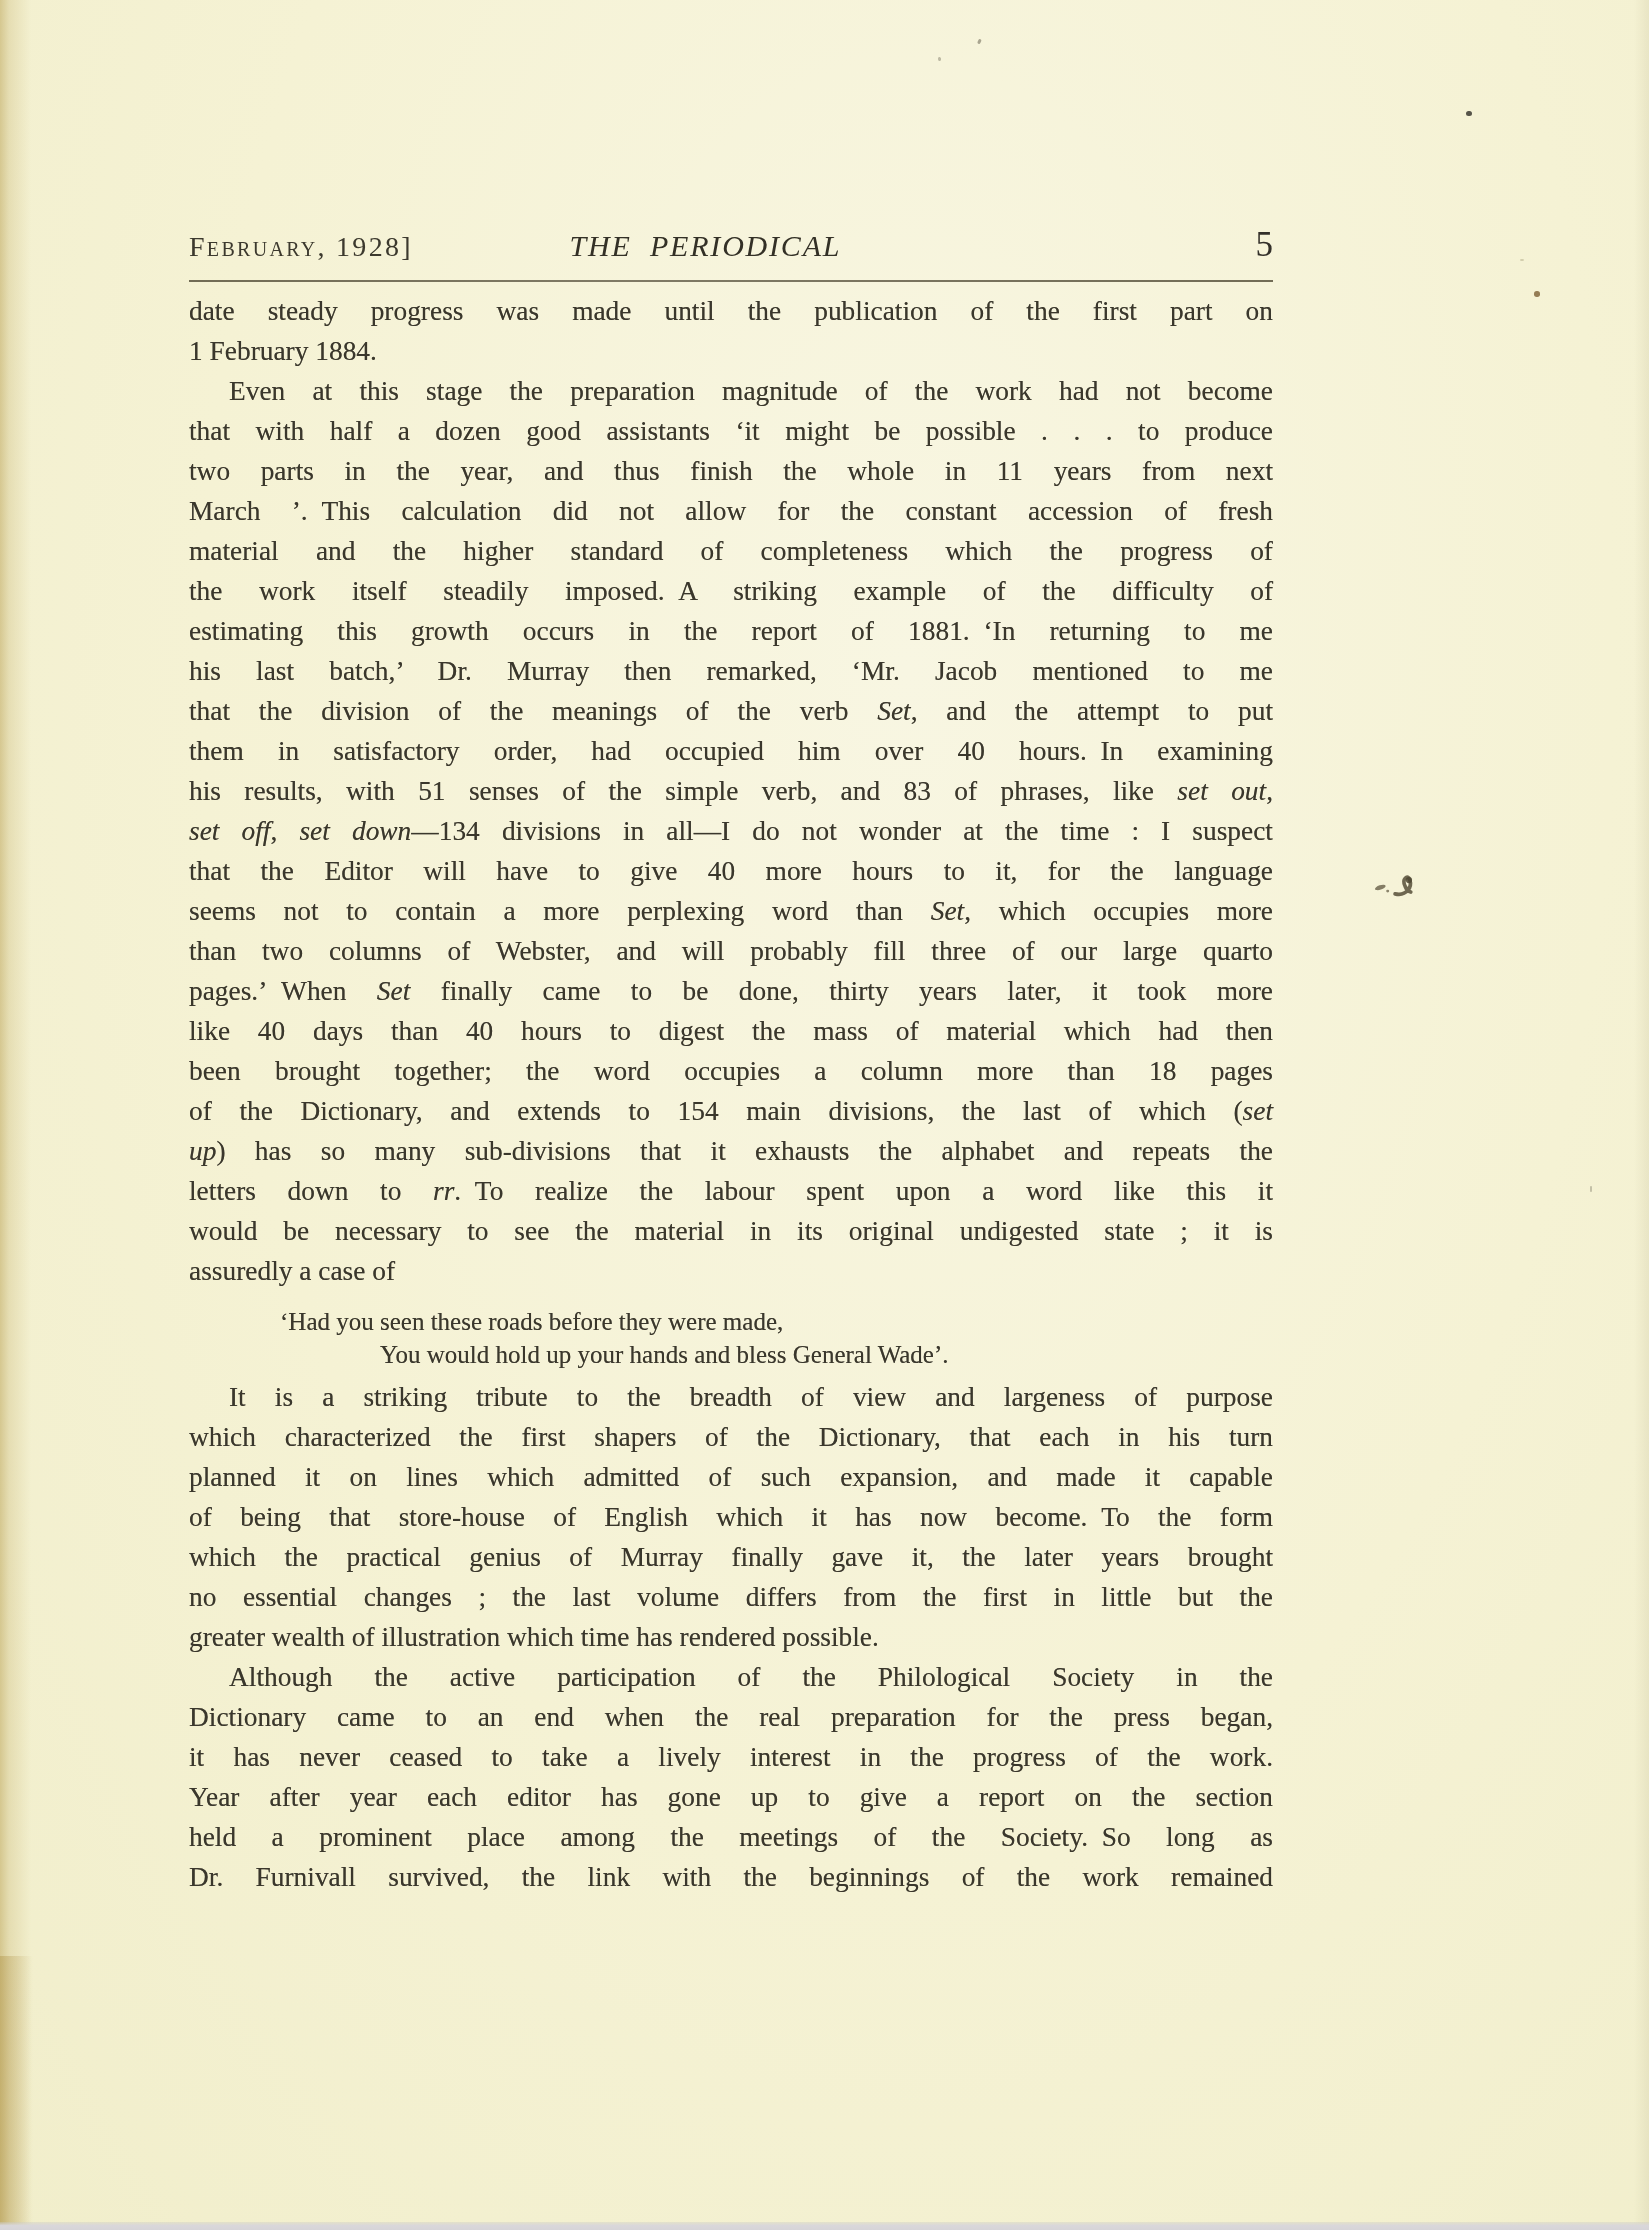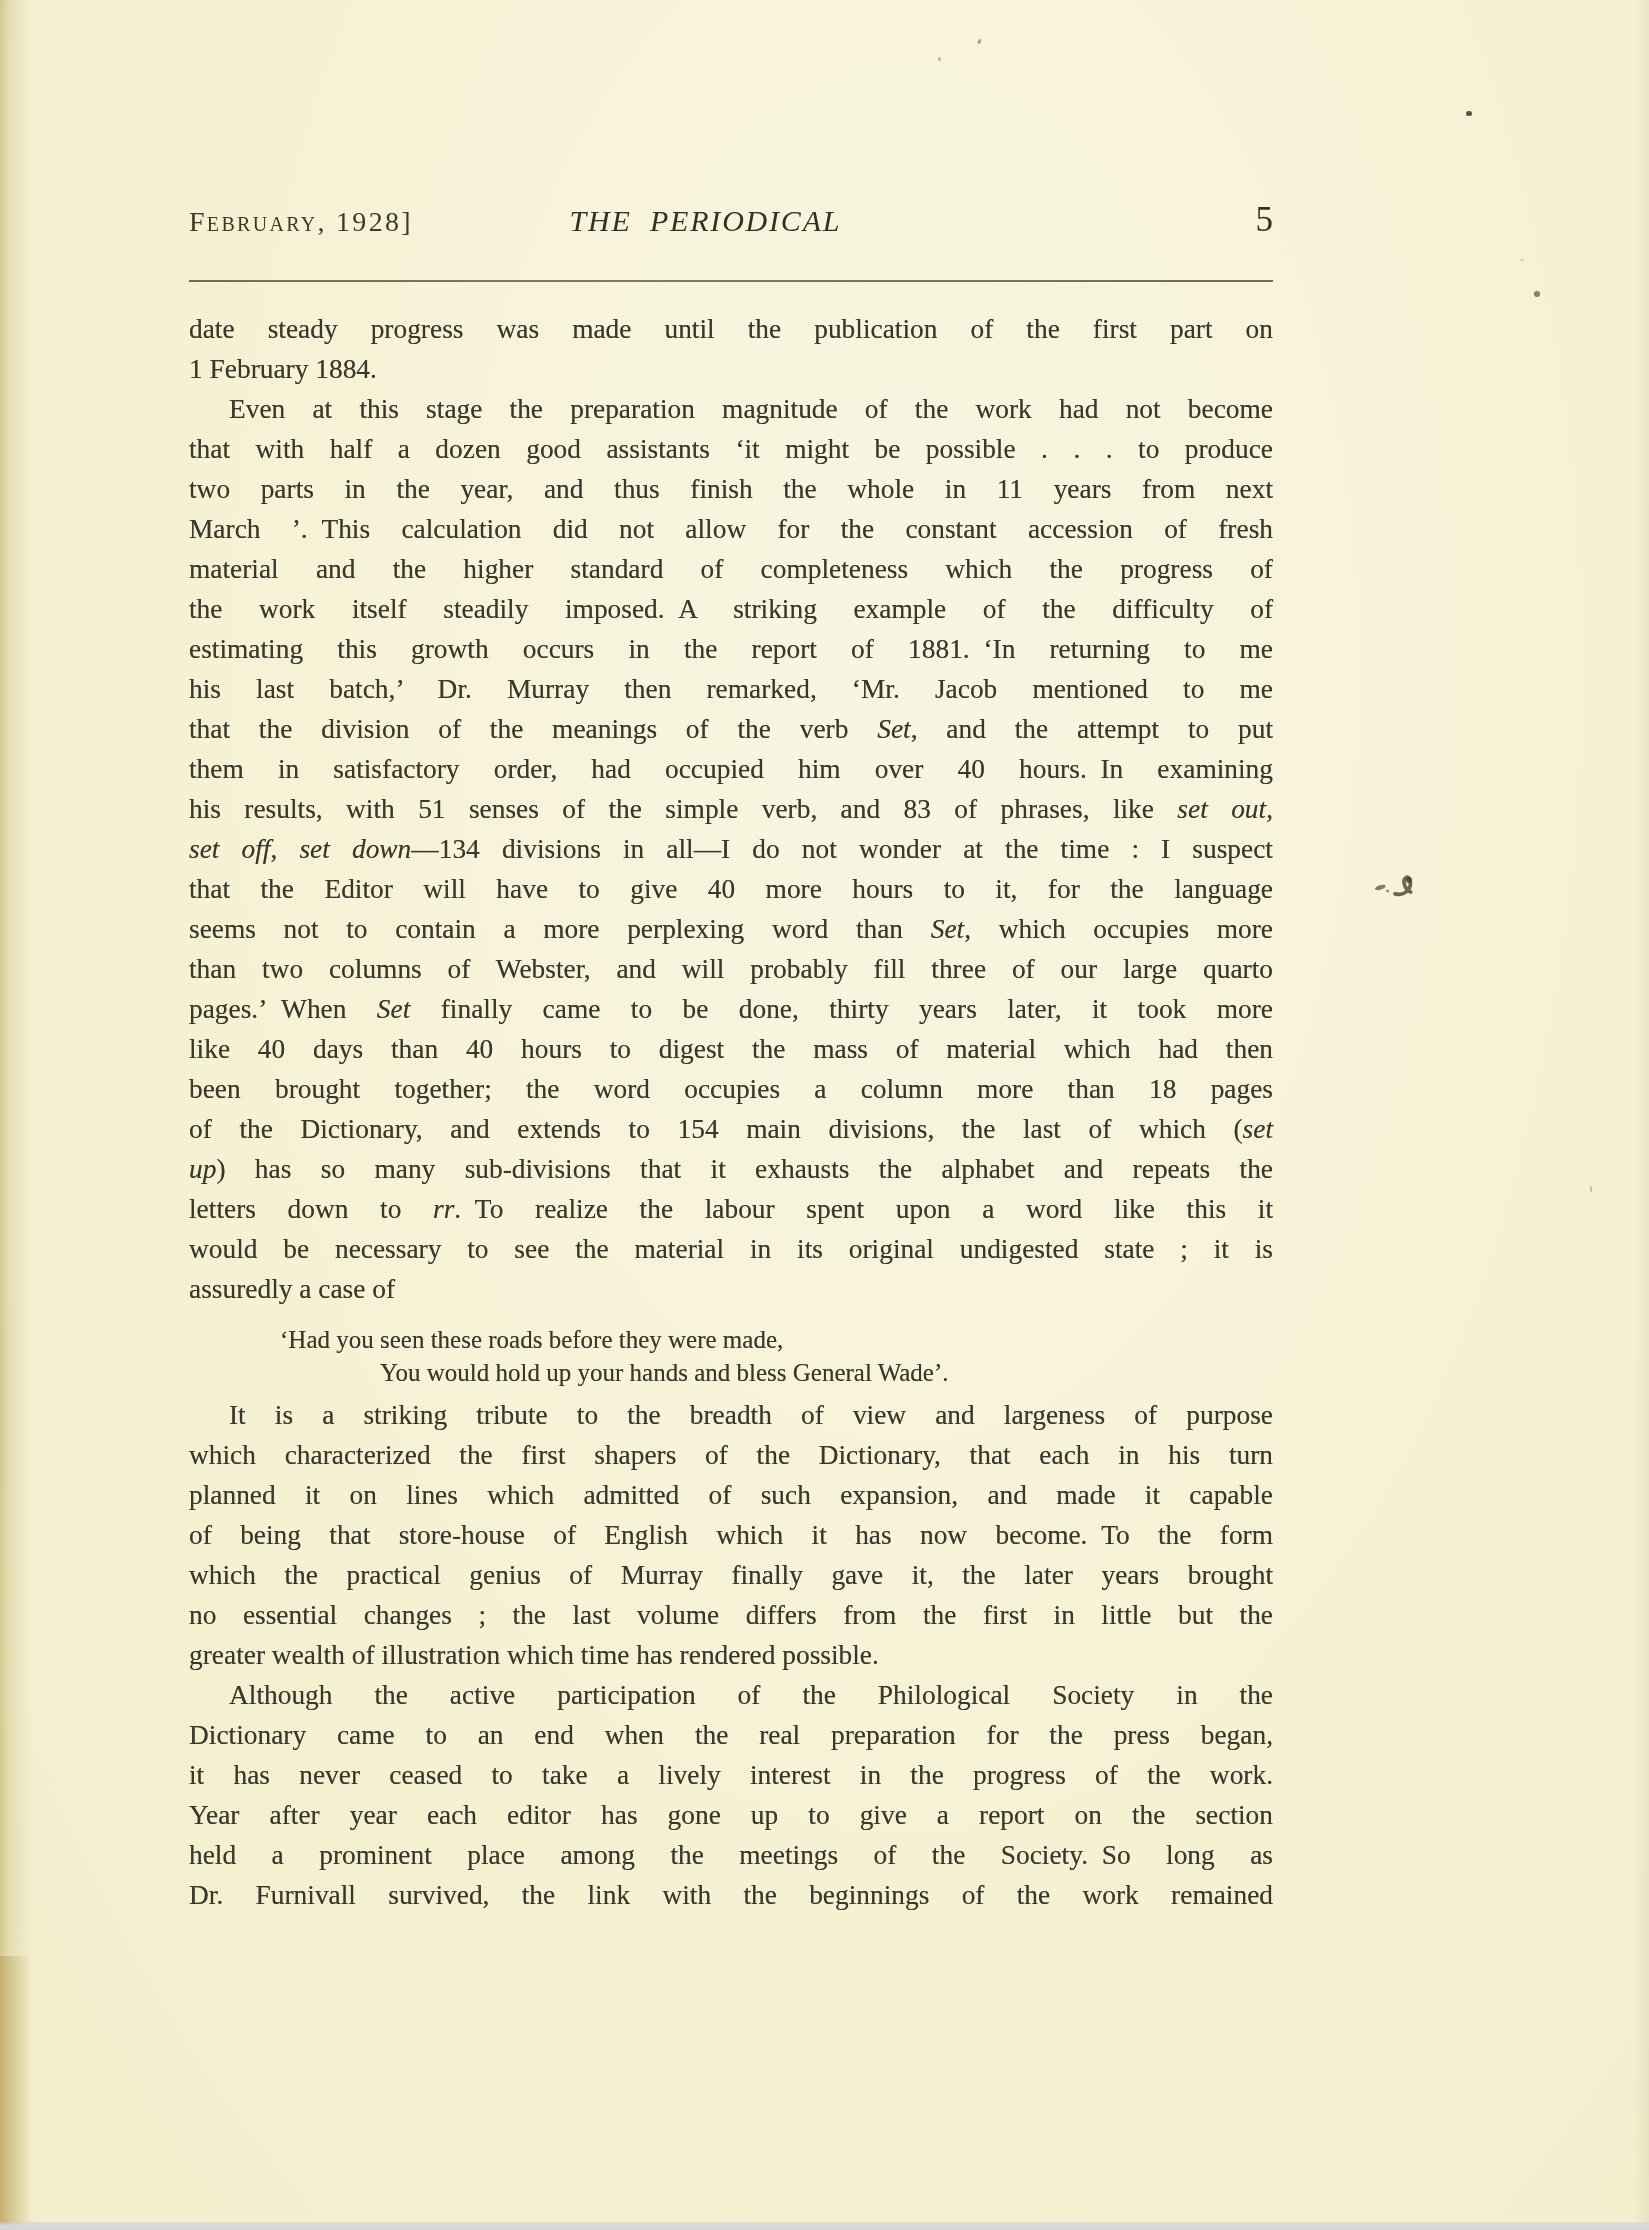--- a/index.html
+++ b/index.html
@@ -27,21 +27,21 @@
     background:linear-gradient(0deg, #d6d4d8 0%, #d9d7da 55%, rgba(200,198,190,0.35) 100%);
   }
   .edge-right {
     position:absolute; right:0; top:0; bottom:0; width:14.6px;
     background:linear-gradient(270deg, rgba(205,200,165,0.30), rgba(205,200,165,0));
   }
 
   .content { position:absolute; left:189px; width:1084px; top:0; }
 
   .running-head {
-    position:absolute; top:200px; left:0; width:100%;
+    position:absolute; top:225px; left:0; width:100%;
     display:grid; grid-template-columns:1fr auto 1fr; align-items:baseline;gap:31px;
   }
   .issue-date {
     justify-self:start;
     font-variant:small-caps;
     font-size:28px; letter-spacing:2.3px;
     color:#3c392e;
   }
   .journal-title {
     justify-self:center;
@@ -52,21 +52,21 @@
   .page-number {
     justify-self:end;
     font-size:35px; color:#33302a;
   }
   .head-rule {
     position:absolute; top:280px; left:0; width:100%; height:1.8px;
     background:linear-gradient(90deg, #5a543e, #6a6450 40%, #5a543e);
     opacity:0.85;
   }
 
-  .body-text { position:absolute; top:309px; left:0; width:100%; }
+  .body-text { position:absolute; top:291px; left:0; width:100%; }
   .line {
     font-size:27.4px; line-height:40px;
     white-space:normal;
     height:40px; overflow:visible;
     text-shadow:0 0 0.5px rgba(52,49,40,0.55);
   }
   .line i { font-style:italic; }
   .just { text-align:justify; text-align-last:justify; }
   .ind  { text-indent:40px; }
   .verse { font-size:25px; line-height:33px; height:33px; }

